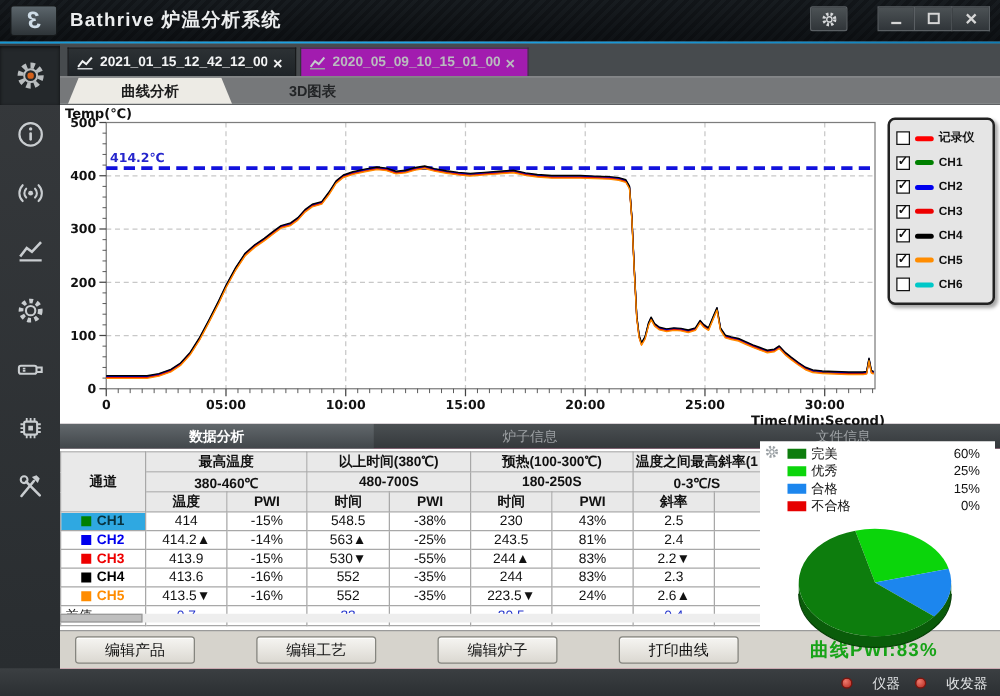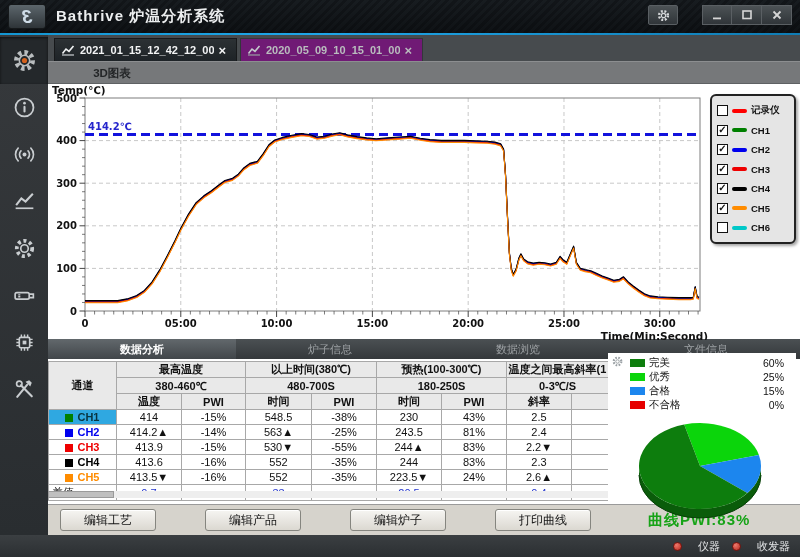--- a/index.html
+++ b/index.html
@@ -30,21 +30,21 @@
   .app-body { display:flex; height:500px; }
   .sidebar { width:48px; background:linear-gradient(180deg,#36393c,#292d30);
     display:flex; flex-direction:column; padding-top:2px; }
   .side-item { height:47px; display:flex; align-items:center; justify-content:center; cursor:pointer; }
   .side-item.active { background:#24282b; box-shadow: inset 0 1px 3px rgba(0,0,0,.6); }
   .main { flex:1; display:flex; flex-direction:column; background:#55585a; }
 
   
   .doc-tabs { height:26px; background:#474b4e; display:flex; align-items:flex-end; padding-left:6px; }
   .doc-tab { width:183px; height:23px; display:flex; align-items:center; padding:0 6px;
-    font-size:11px; font-weight:bold; color:#b9bcbe; background:#701a75;
+    font-size:11px; font-weight:bold; color:#b9bcbe; background:#a21caf;
     border:1px solid #33373a; border-bottom:none; margin-right:3px; cursor:pointer; }
   .doc-tab.active { background:linear-gradient(180deg,#2c3134,#1e2327); color:#f2f3f4; border-color:#17191b; }
   .doc-tab .lbl { margin-left:5px; white-space:nowrap; overflow:hidden; }
   .doc-tab .x { margin-left:auto; font-size:13px; font-weight:bold; padding:0 4px; cursor:pointer; }
 
   
   .view-tabs { height:22px; background:#76787a; display:flex; border-top:1px solid #8c8e90; }
   .vtab { height:22px; display:flex; align-items:center; justify-content:center;
     font-size:11.5px; font-weight:bold; cursor:pointer; }
   .vtab.active { width:132px; margin-left:6px; background:#edebe5; color:#1c1c1c;
@@ -220,20 +220,21 @@
         <svg width="14" height="11" viewBox="0 0 14 11">
           <path d="M1,10 h12" stroke="#9aa0a4" stroke-width="1.2"></path>
           <polyline points="1.5,8.5 5,4 8,6.3 12.5,1" stroke="#c4c9cc" stroke-width="1.6" fill="none"></polyline>
         </svg>
         <span class="lbl">2020_05_09_10_15_01_00</span>
         <span class="x">×</span>
       </div>
     </div>
 
     <div class="view-tabs">
+      <div class="vtab active">曲线分析</div>
       <div class="vtab inactive">3D图表</div>
     </div>
 
     <div class="chart-panel">
       <svg id="curve-svg" width="752" height="256">
           <line x1="132.79439252336448" y1="14" x2="132.79439252336448" y2="227" stroke="#c8c8c8" stroke-dasharray="4 3"></line>
           <line x1="228.58878504672896" y1="14" x2="228.58878504672896" y2="227" stroke="#c8c8c8" stroke-dasharray="4 3"></line>
           <line x1="324.38317757009344" y1="14" x2="324.38317757009344" y2="227" stroke="#c8c8c8" stroke-dasharray="4 3"></line>
           <line x1="420.1775700934579" y1="14" x2="420.1775700934579" y2="227" stroke="#c8c8c8" stroke-dasharray="4 3"></line>
           <line x1="515.9719626168223" y1="14" x2="515.9719626168223" y2="227" stroke="#c8c8c8" stroke-dasharray="4 3"></line>
@@ -393,21 +394,20 @@
             <span class="lg-sw" style="background: rgb(0, 200, 200);"></span>
             <span class="lg-lb">CH6</span>
           </div>
         </div>
     </div>
 
     <div class="bottom">
       <div class="an-tabs">
         <div class="an-tab active">数据分析</div>
         <div class="an-tab">炉子信息</div>
-        <div class="an-tab">数据浏览</div>
         <div class="an-tab">文件信息</div>
       </div>
 
       <div class="content">
         <table class="data">
           <colgroup>
             <col style="width:68px">
               <col style="width:65px">
               <col style="width:64px">
             <col style="width:66px">
@@ -546,22 +546,22 @@
               <path d="M31,54 A61,43 0 0 0 153,54 L153,63 A61,43 0 0 1 31,63 Z" fill="#0a5c0a"></path>
               <path d="M31,63 A61,43 0 0 0 153,63" fill="none" stroke="#063f06" stroke-width="1"></path>
               <path d="M92,54 L76.2,12.5 A61,43 0 0 1 150.9,42.9 Z" fill="#0bd50b"></path>
               <path d="M92,54 L150.9,42.9 A61,43 0 0 1 139.4,81.1 Z" fill="#1c86ee"></path>
               <path d="M92,54 L139.4,81.1 A61,43 0 1 1 76.2,12.5 Z" fill="#0d7d0d"></path>
             </svg>
         </div>
       </div>
 
       <div class="button-bar">
+        <button class="xp-btn">编辑产品</button>
         <button class="xp-btn">编辑工艺</button>
-        <button class="xp-btn">编辑产品</button>
         <button class="xp-btn">编辑炉子</button>
         <button class="xp-btn">打印曲线</button>
         <span class="pwi-text">曲线PWI:83%</span>
       </div>
     </div>
   </div>
 </div>
 
 <div class="statusbar">
   <div class="sb-left">

